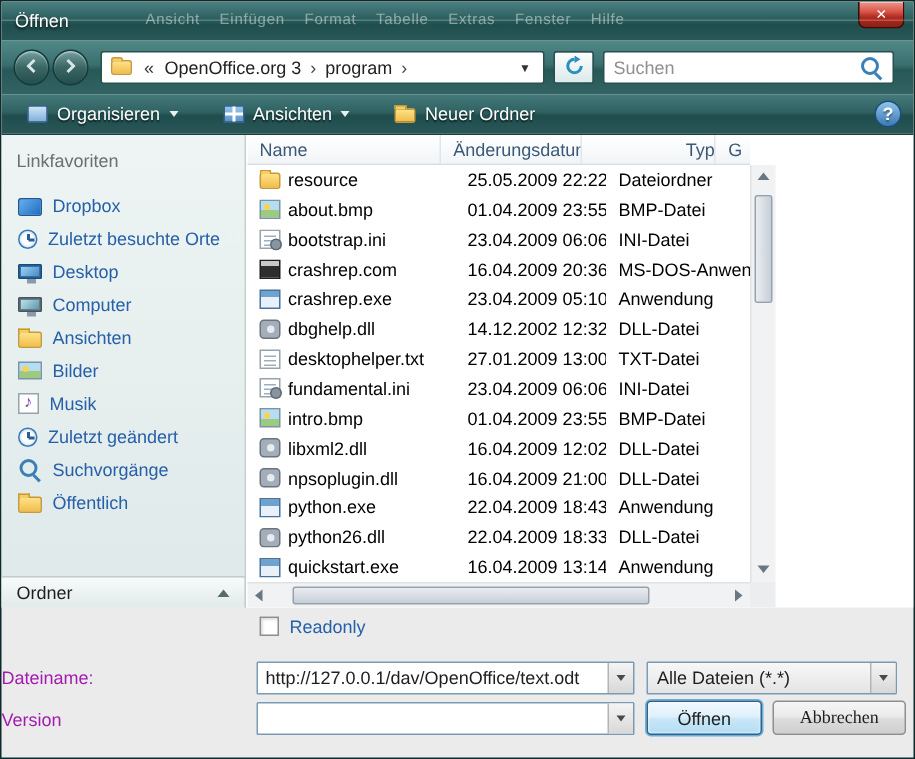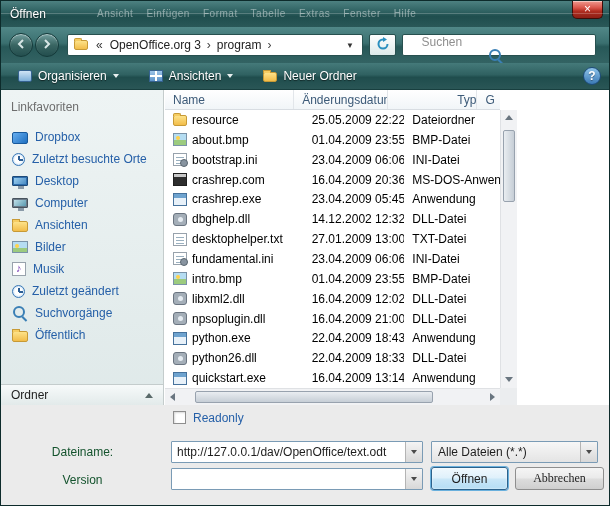--- a/index.html
+++ b/index.html
@@ -75,21 +75,21 @@
   .refresh {
     position:absolute; left:368px; top:7px; width:27px; height:22px;
     background:linear-gradient(180deg,#fdfdfd,#dcEAea 90%);
     background:linear-gradient(180deg,#fdfdfd,#dceaea);
     border:1px solid #27504f; border-radius:2px;
     display:flex; align-items:center; justify-content:center;
   }
   .search {
     position:absolute; left:401px; top:7px; width:194px; height:22px;
     background:#fff; border:1px solid #27504f; border-radius:2px;
-    display:flex; align-items:center;flex-direction:column;
+    display:flex; align-items:center;
   }
   .search input {
     border:none; outline:none; flex:1; min-width:0; padding:0 6px;
     font:12px "Liberation Sans", sans-serif; color:#333; background:transparent;
   }
   .search input::placeholder { color:#8f8f8f; }
   .mag { width:14px; height:14px; position:relative; margin-right:7px; flex:none; }
   .mag::before {
     content:""; position:absolute; left:0; top:0; width:8px; height:8px;
     border:2px solid #3a7fb5; border-radius:50%;
@@ -238,21 +238,21 @@
     position:absolute; top:2px; bottom:2px; left:30px; width:238px;
     background:linear-gradient(180deg,#e9edf1,#c6ced6); border:1px solid #98a2ae; border-radius:2px;
   }
 
   
   .checkbox {
     position:absolute; left:172px; top:410px; width:13px; height:13px;
     background:#fff; border:1px solid #8e8e8e; box-shadow:inset 1px 1px 2px #d8d8d8;
   }
   .readonly-label { position:absolute; left:192px; top:410px; color:#2660a8; }
-  .field-label { position:absolute; left:0; width:163px; text-align:center; color:#14532d; }
+  .field-label { position:absolute; left:0; width:163px; text-align:left; color:#a21caf; }
   .filename-label { top:444px; }
   .version-label  { top:472px; }
   .combo {
     position:absolute; height:22px; border:1px solid #7a9bb5; background:#fff;
     display:flex; align-items:center; border-radius:1px;
   }
   .filename-combo { left:170px; top:440px; width:252px; }
   .version-combo  { left:170px; top:467px; width:252px; }
   .filetype-combo { left:430px; top:440px; width:167px; background:linear-gradient(180deg,#f7f7f7,#e4e4e4); }
   .combo input {
@@ -443,21 +443,21 @@
               <span>crashrep.com</span>
             </div>
           <div class="cell cell-date">16.04.2009 20:36</div>
           <div class="cell cell-type">MS-DOS-Anwend...</div>
         </div>
         <div class="row">
           <div class="cell cell-name">
               <span class="fi fi-exe"></span>
               <span>crashrep.exe</span>
             </div>
-          <div class="cell cell-date">23.04.2009 05:45</div>
+          <div class="cell cell-date">23.04.2009 05:10</div>
           <div class="cell cell-type">Anwendung</div>
         </div>
         <div class="row">
           <div class="cell cell-name">
               <span class="fi fi-dll"></span>
               <span>dbghelp.dll</span>
             </div>
           <div class="cell cell-date">14.12.2002 12:32</div>
           <div class="cell cell-type">DLL-Datei</div>
         </div>

